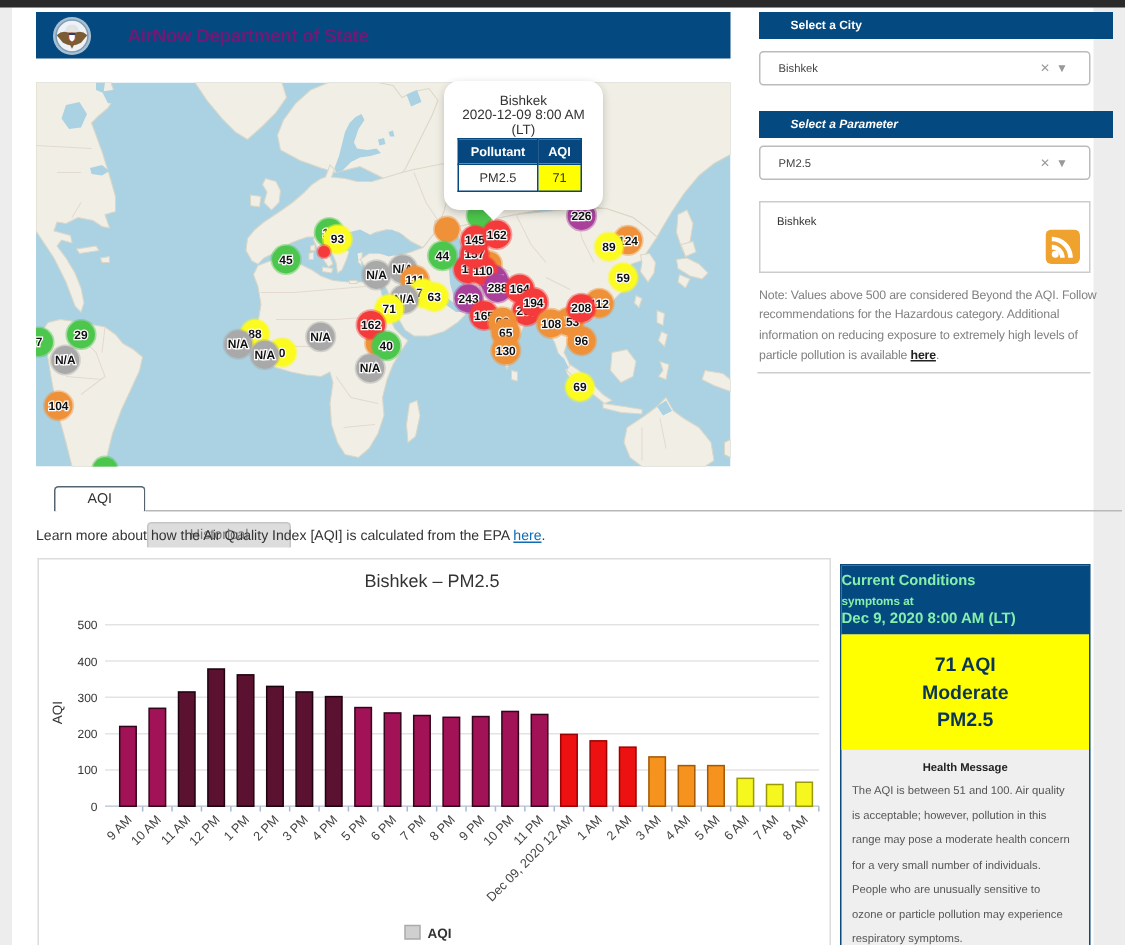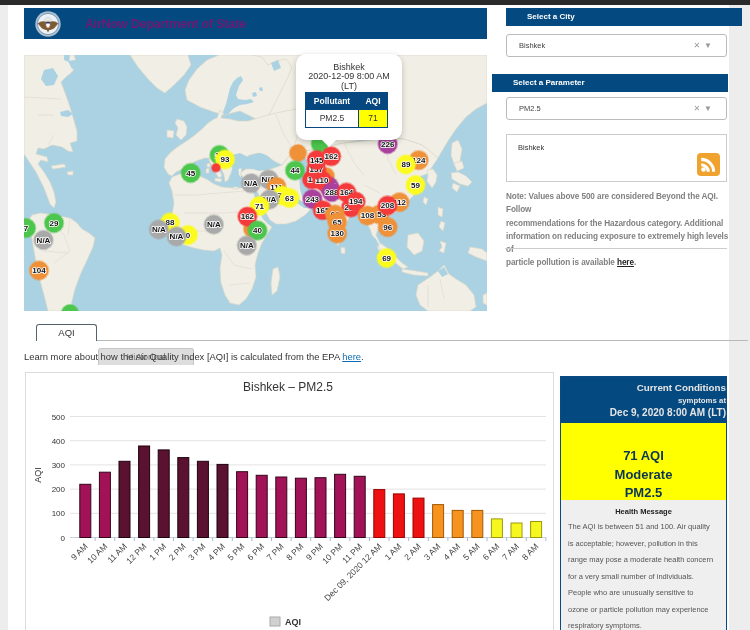--- a/index.html
+++ b/index.html
@@ -6,33 +6,33 @@
 body{width:750px;height:630px;overflow:hidden;background:#ededed;font-family:"Liberation Sans",sans-serif;position:relative;}
 .abs{position:absolute;}
 #white{left:8px;top:5px;width:721px;height:625px;background:#ffffff;}
 #topbar{left:0;top:0;width:750px;height:5px;background:#2a2a2a;}
 #hdr{left:24px;top:8px;width:463px;height:31px;background:#04497f;}
 #hdrtext{left:69px;top:16.5px;color:#701a75;font-size:12.5px;font-weight:bold;letter-spacing:-0.2px;margin-left:16px;}
 .bluehead{background:#04497f;color:#fff;font-weight:bold;font-size:8px;line-height:18px;padding-left:21px;width:215px;height:18px;}
 .selbox{width:207px;height:21px;background:#fff;border:1px solid #bbb;border-radius:3px;font-size:7.5px;color:#444;line-height:21px;padding-left:12px;}
 .selicons{position:absolute;right:10px;top:0;color:#999;font-size:8px;line-height:21px;letter-spacing:4px;}
 #rssbox{left:506px;top:134px;width:219px;height:46px;background:#fff;border:1px solid #ccc;}
-#note{left:506px;top:190px;width:230px;font-size:8.2px;color:#818181;line-height:13.3px;letter-spacing:-0.1px;font-weight:bold;}
+#note{left:506px;top:190px;width:230px;font-size:8.2px;color:#818181;line-height:13.3px;letter-spacing:-0.1px;}
 #sidehr{left:505px;top:248px;width:222px;height:1px;background:#ccc;}
 #tabline{left:97px;top:340px;width:651px;height:1px;background:#b8b8b8;}
 #tabs{left:36px;top:324px;height:18px;}
 .tab{float:left;height:16px;line-height:16px;font-size:9.5px;text-align:center;}
 #tab1{width:59px;background:#fff;border:1px solid #54646e;border-bottom:none;border-radius:3px 3px 0 0;color:#333;}
 #tab2{width:111px;background:#ddd;border:1px solid #c5c5c5;border-bottom:none;border-radius:3px 3px 0 0;color:#777;margin-left:1px;}
 #tab3{width:94px;background:#ddd;border:1px solid #c5c5c5;border-bottom:none;border-radius:3px 3px 0 0;color:#777;margin-left:1px;margin-top:24px;}
 #learn{left:24px;top:351px;font-size:9.4px;color:#333;}
 #learn a{color:#0d6cb5;}
 #chartbox{left:25px;top:372px;width:527px;height:258px;background:#fff;border:1px solid #dcdcdc;border-bottom:none;}
 #ccbox{left:560px;top:376px;width:165px;height:255px;border:1px solid #0a4a7f;background:#efefef;}
-#cchead{width:165px;height:46px;background:#04497f;color:#e5e5e5;text-align:right;}
+#cchead{width:165px;height:46px;background:#04497f;color:#86efac;text-align:left;}
 #ccyellow{width:165px;height:77px;background:#ffff00;text-align:center;color:#0b3556;font-weight:bold;font-size:13px;}
 #ccgray{padding:0 7px;}
 #popup{left:296px;top:54px;width:106px;height:86px;background:#fff;border-radius:10px;box-shadow:0 2px 6px rgba(0,0,0,0.22);font-size:9px;color:#333;text-align:center;}
 #ptail{left:322px;top:140px;width:0;height:0;border-left:7px solid transparent;border-right:7px solid transparent;border-top:7px solid #fff;}
 #ptable{position:absolute;left:9px;top:38px;border-collapse:collapse;}
 #ptable td{border:1.8px solid #05477e;font-size:8.5px;padding:0;text-align:center;}
 .pth{background:#05477e;color:#fff;font-weight:bold;height:15.5px;}
 </style>
 </head>
 <body>
@@ -46,21 +46,21 @@
  <path d="M2.8,12.5 Q7,8.5 12,11.5 L13,10 L14,11.5 Q19,8.5 23.2,12.5 L19,17.5 Q13,21 7,17.5 Z" fill="#7c5c34"></path>
  <circle cx="13" cy="9.2" r="1.7" fill="#e9e5d9"></circle>
  <path d="M10.8,11 h4.4 v3.4 q0,2 -2.2,2.8 q-2.2,-0.8 -2.2,-2.8 Z" fill="#fff" stroke="#a04a42" stroke-width="0.7"></path>
  <path d="M10.8,11 h4.4 v1.4 h-4.4 Z" fill="#26426b"></path>
  <path d="M11,17.5 L13,21.5 L15,17.5 Z" fill="#7c5c34"></path>
 </svg>
 <div class="abs" id="hdrtext">AirNow Department of State</div>
 
 <div class="abs bluehead" style="left:506px;top:8px;">Select a City</div>
 <div class="abs selbox" style="left:506px;top:34px;">Bishkek<span class="selicons">✕▼</span></div>
-<div class="abs bluehead" style="left:492px;top:74px;">Select a Parameter</div>
+<div class="abs bluehead" style="left:506px;top:74px;font-style:italic;">Select a Parameter</div>
 <div class="abs selbox" style="left:506px;top:97px;">PM2.5<span class="selicons">✕▼</span></div>
 <div class="abs" id="rssbox">
   <div style="position:absolute;left:11px;top:8px;font-size:7.5px;color:#333;">Bishkek</div>
   <svg style="position:absolute;right:6px;bottom:5px;" width="23" height="23" viewBox="0 0 23 23">
     <rect width="23" height="23" rx="4" fill="#f0a22e"></rect>
     <circle cx="6.5" cy="16.5" r="2.3" fill="#fff"></circle>
     <path d="M4.2,10.2 a8.6,8.6 0 0 1 8.6,8.6 h-3.1 a5.5,5.5 0 0 0 -5.5,-5.5 Z" fill="#fff"></path>
     <path d="M4.2,4.8 a14,14 0 0 1 14,14 h-3.1 a10.9,10.9 0 0 0 -10.9,-10.9 Z" fill="#fff"></path>
   </svg>
 </div>
@@ -420,19 +420,19 @@
 <text x="260" y="253" font-size="9px" font-weight="bold" fill="#333" font-family="Liberation Sans">AQI</text>
 </svg>
 
 <div class="abs" id="ccbox">
   <div id="cchead">
     <div style="font-size:9.8px;font-weight:bold;padding-top:5px;">Current Conditions</div>
     <div style="font-size:7.8px;font-weight:bold;padding-top:2.5px;">symptoms at</div>
     <div style="font-size:10px;font-weight:bold;padding-top:2.5px;">Dec 9, 2020 8:00 AM (LT)</div>
   </div>
   <div id="ccyellow">
-    <div style="padding-top:24px;line-height:18.5px;">71 AQI<br>Moderate<br>PM2.5</div>
+    <div style="padding-top:11px;line-height:18.5px;">71 AQI<br>Moderate<br>PM2.5</div>
   </div>
   <div id="ccgray">
     <div style="text-align:center;font-size:7.5px;font-weight:bold;color:#222;padding-top:7px;">Health Message</div>
     <div style="font-size:7.5px;color:#555;line-height:16.5px;padding-top:3px;">The AQI is between 51 and 100. Air quality<br>is acceptable; however, pollution in this<br>range may pose a moderate health concern<br>for a very small number of individuals.<br>People who are unusually sensitive to<br>ozone or particle pollution may experience<br>respiratory symptoms.</div>
   </div>
 </div>
 
 </body></html>

